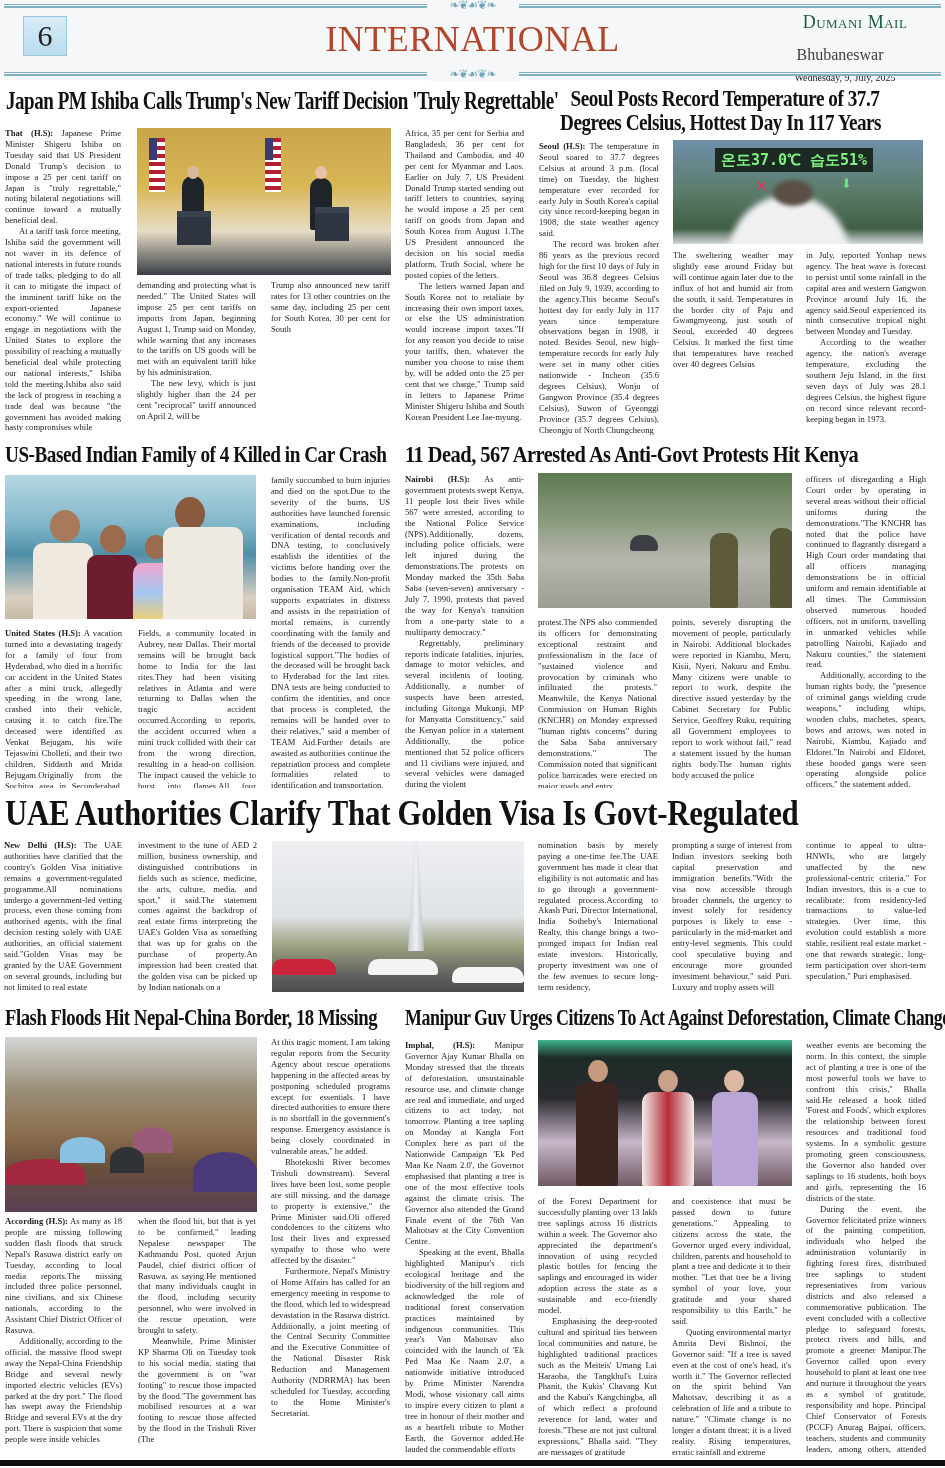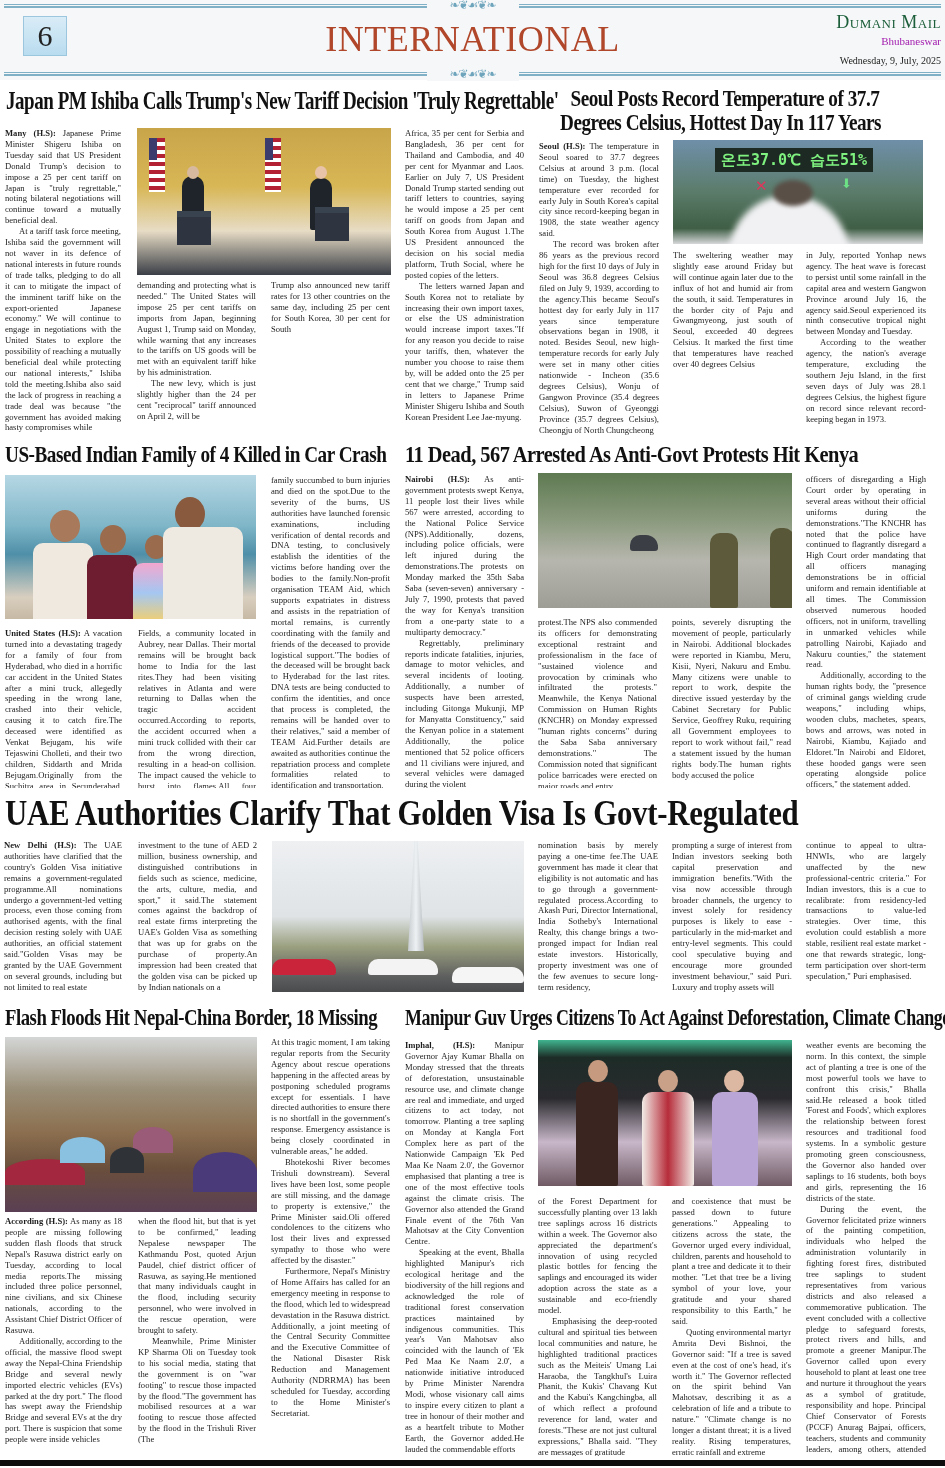--- a/index.html
+++ b/index.html
@@ -11,23 +11,23 @@
   .rule { position: absolute; left: 4px; right: 4px; height: 4px; border-top: 1px solid #7fb0c6; border-bottom: 2px solid #7fb0c6; }
   .rule.top { top: 4px; }
   .rule.bottom { top: 72px; }
   .ornament { position: absolute; left: 50%; transform: translateX(-50%); width: 92px; height: 14px; background: #f6f7f8;
               display: flex; align-items: center; justify-content: center; color: #6ea5bd; font-size: 12px; letter-spacing: -1px; }
   .ornament.top { top: -2px; }
   .ornament.bottom { top: 67px; }
   .page-number { position: absolute; left: 23px; top: 16px; width: 44px; height: 40px; background: linear-gradient(#d9ecf7, #b9dcef);
                  border: 1px solid #9cc6dd; font-size: 30px; display: flex; align-items: center; justify-content: center; color: #222; }
   .section-title { position: absolute; left: 0; right: 0; top: 18px; text-align: center; font-size: 36px; color: #b0462a; letter-spacing: 0.5px; }
-  .brand { position: absolute; right: 4px; top: 12px; text-align: right; width: 150px; }
+  .brand { position: absolute; right: 15px; top: 12px; text-align: center; width: 150px; }
   .brand-name { font-size: 18px; color: #1b5e3a; font-variant: small-caps; letter-spacing: 0.5px; }
-  .brand-city { font-size: 11px; color: #a21caf; margin-top: 2px; margin-left: -30px; }
+  .brand-city { font-size: 16px; color: #404040; margin-top: 13px; margin-left: -30px; }
   .brand-date { font-size: 10px; color: #222; font-weight: normal; margin-top: 8px; margin-left: -20px; }
 
   
   .article { position: absolute; }
   .headline { position: absolute; font-family: "Liberation Serif", serif; font-weight: bold; color: #111; line-height: 1.05;
               transform-origin: left top; white-space: nowrap; letter-spacing: -0.6px; }
   .col { position: absolute; font-size: 8.6px; line-height: 10.9px; text-align: justify; color: #1d1d1d; overflow: hidden; }
   .col p { text-indent: 0; }
   .col p + p { text-indent: 14px; }
   .dateline { font-weight: bold; }
@@ -76,21 +76,21 @@
     <div class="brand-city">Bhubaneswar</div>
     <div class="brand-date">Wednesday, 9, July, 2025</div>
   </div>
   <div class="rule bottom"></div>
   <div class="ornament bottom">❧❦☙❦❧</div>
 </header>
 
 <article class="article" style="left:0;top:0;">
   <h2 class="headline" style="left:6px;top:88px;font-size:25px;transform:scaleX(0.76);">Japan PM Ishiba Calls Trump's New Tariff Decision 'Truly Regrettable'</h2>
   <div class="col" style="left:5px;top:128px;width:116px;height:322px;">
-    <p><span class="dateline">Many (H.S):</span> <span>Japanese Prime Minister Shigeru Ishiba on Tuesday said that US President Donald Trump's decision to impose a 25 per cent tariff on Japan is "truly regrettable," noting bilateral negotiations will continue toward a mutually beneficial deal.</span></p>
+    <p><span class="dateline">That (H.S):</span> <span>Japanese Prime Minister Shigeru Ishiba on Tuesday said that US President Donald Trump's decision to impose a 25 per cent tariff on Japan is "truly regrettable," noting bilateral negotiations will continue toward a mutually beneficial deal.</span></p>
     <p>At a tariff task force meeting, Ishiba said the government will not waver in its defence of national interests in future rounds of trade talks, pledging to do all it can to mitigate the impact of the imminent tariff hike on the export-oriented Japanese economy." We will continue to engage in negotiations with the United States to explore the possibility of reaching a mutually beneficial deal while protecting our national interests," Ishiba told the meeting.Ishiba also said the lack of progress in reaching a trade deal was because "the government has avoided making hasty compromises while</p>
   </div>
   <div class="photo ph-japan" style="left:137px;top:128px;width:254px;height:147px;">
     <div class="flag-us" style="left:12px;top:10px;"></div>
     <div class="flag-us" style="left:128px;top:10px;"></div>
     <div class="person" style="left:45px;top:48px;"></div>
     <div class="head" style="left:50px;top:38px;"></div>
     <div class="person" style="left:173px;top:50px;"></div>
     <div class="head" style="left:178px;top:38px;background:#e8c3a8;"></div>
     <div class="podium" style="left:40px;top:83px;"></div>

